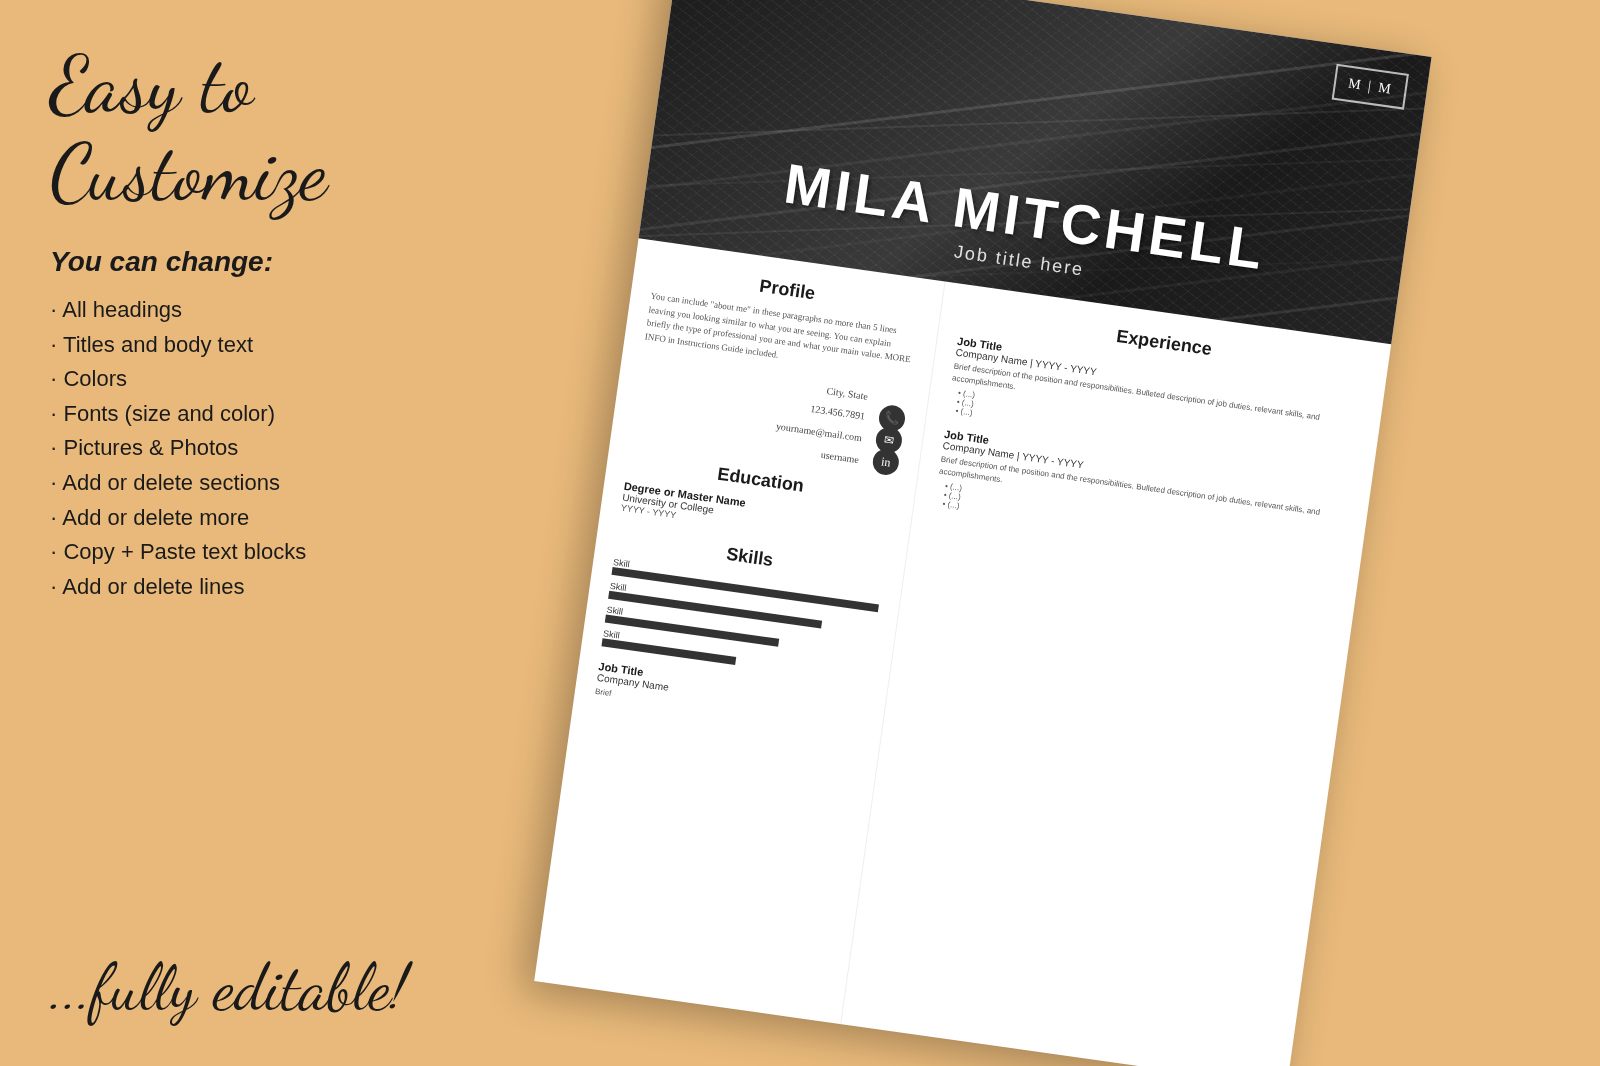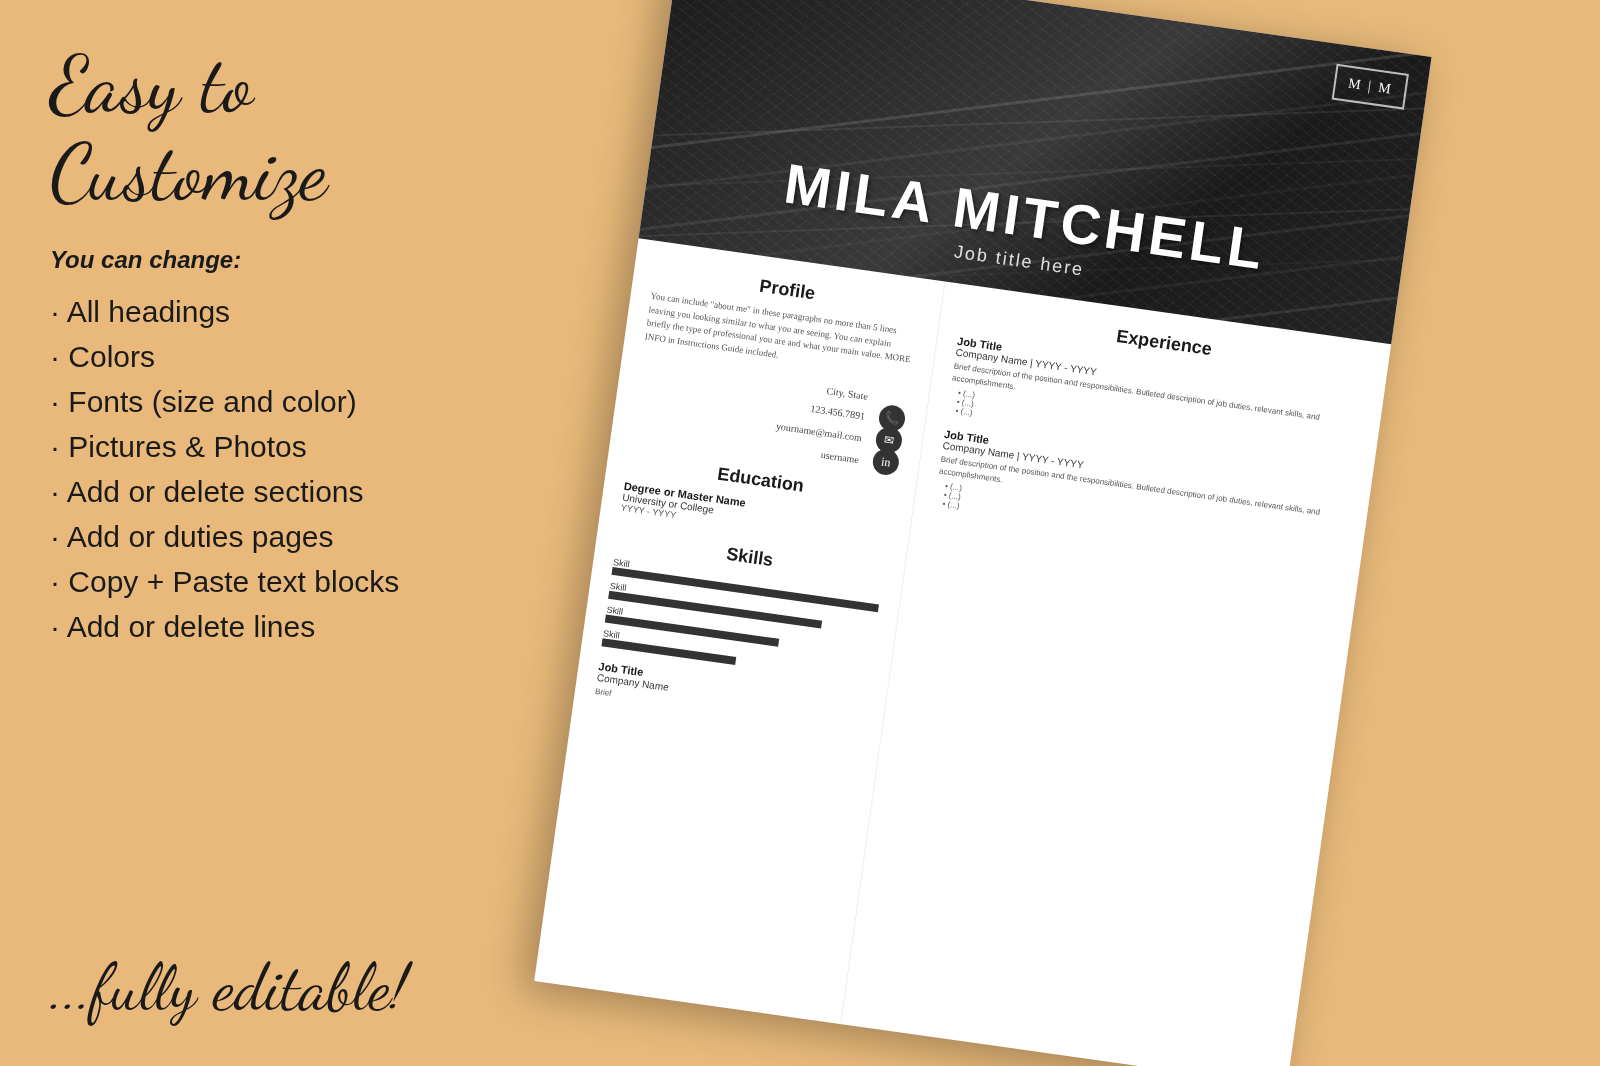--- a/index.html
+++ b/index.html
@@ -28,37 +28,37 @@
     .main-title {
       font-family: 'Brush Script MT', 'Dancing Script', cursive;
       font-size: 80px;
       color: #1a1a1a;
       line-height: 1.1;
       margin-bottom: 30px;
       font-weight: normal;
     }
 
     .subtitle {
-      font-size: 24px;
+      font-size: 28px;
       font-weight: 900;
       color: #1a1a1a;
       margin-bottom: 18px;
       font-style: italic;
       font-family: Arial, sans-serif;
     }
 
     .feature-list {
       list-style: none;
       display: flex;
       flex-direction: column;
       gap: 6px;
     }
 
     .feature-list li {
-      font-size: 30px;
+      font-size: 22px;
       color: #1a1a1a;
       font-family: Arial, sans-serif;
       font-weight: 400;
       line-height: 1.3;
     }
 
     .feature-list li::before {
       content: '· ';
       font-weight: 400;
     }
@@ -336,25 +336,26 @@
 </head>
 <body>
 
 <div class="left-panel">
   <div class="main-title">Easy to Customize</div>
 
   <div class="subtitle">You can change:</div>
 
   <ul class="feature-list">
     <li>All headings</li>
+    <li>Titles and body text</li>
     <li>Colors</li>
     <li>Fonts (size and color)</li>
     <li>Pictures &amp; Photos</li>
     <li>Add or delete sections</li>
-    <li>Add or duties pages</li>
+    <li>Add or delete more</li>
     <li>Copy + Paste text blocks</li>
     <li>Add or delete lines</li>
   </ul>
 
   <div class="fully-editable">...fully editable!</div>
 </div>
 
 <div class="resume-container">
   <div class="resume-page">
 

